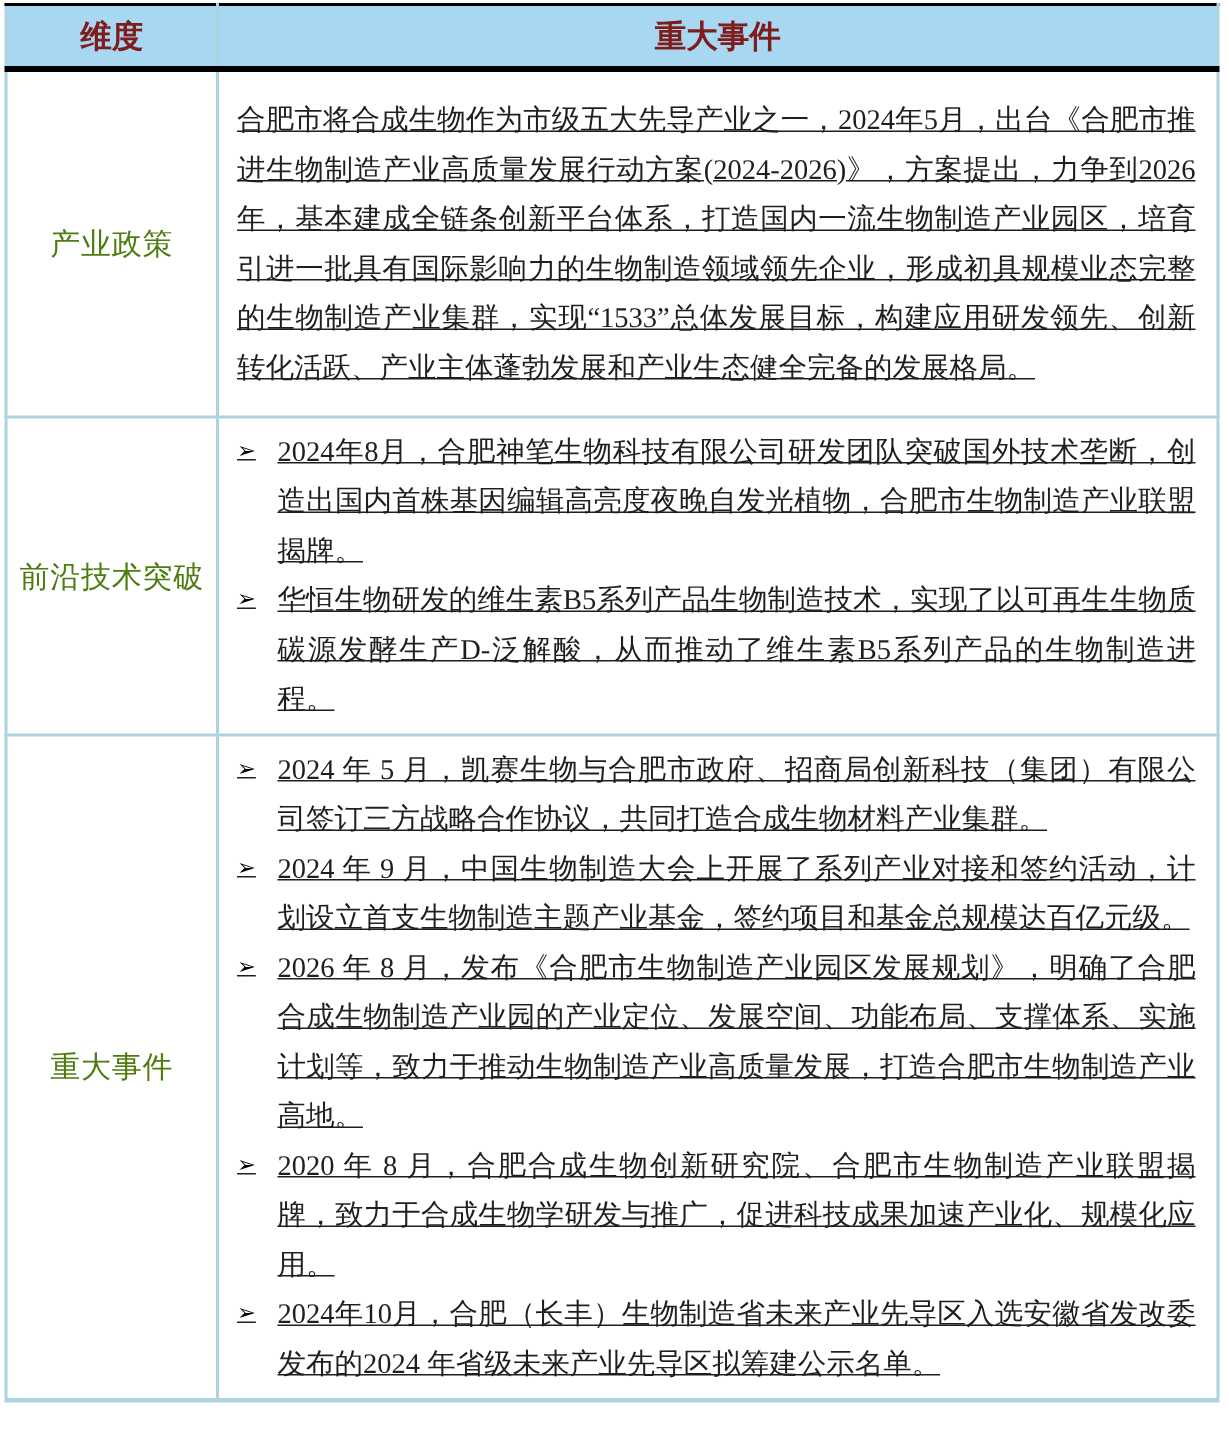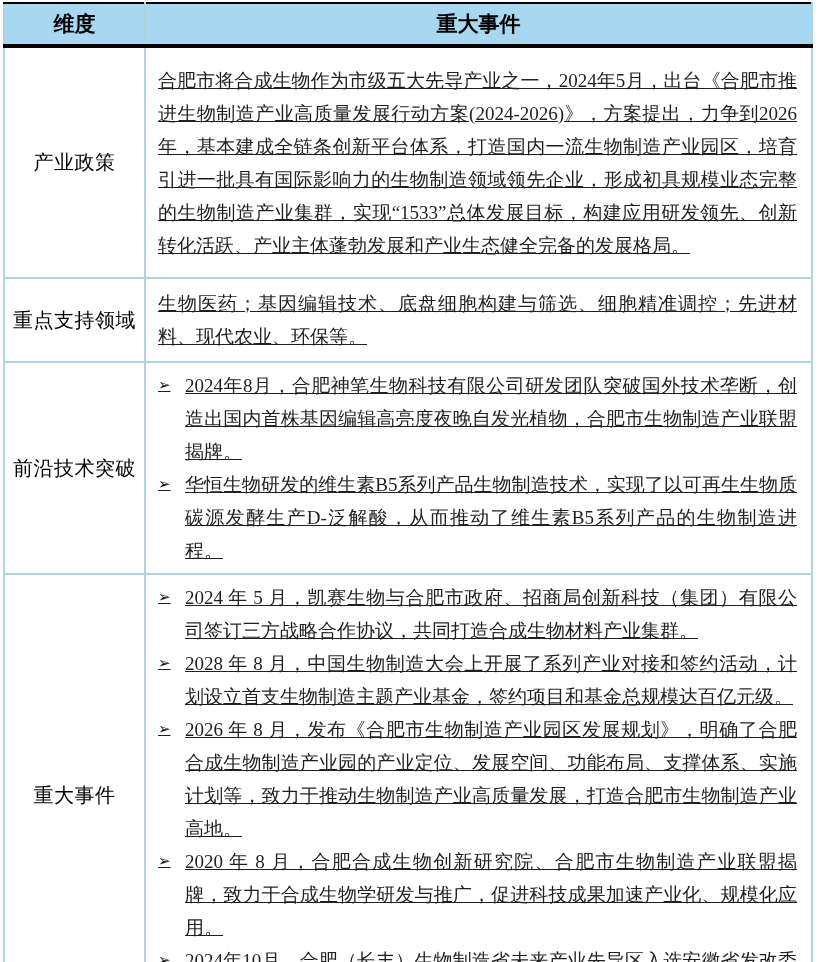--- a/index.html
+++ b/index.html
@@ -25,36 +25,36 @@
   thead th{
     background:var(--header-bg);
     border-top:2px solid var(--border-black);
     border-bottom:4px solid var(--border-black);
     border-left:2px solid var(--border-blue);
     border-right:2px solid var(--border-blue);
     height:40px;
     font-family:"Liberation Sans","DejaVu Sans",sans-serif;
     font-weight:bold;
     font-size:21px;
-    color:#000000;
+    color:#7f1d1d;
     text-align:center;
     vertical-align:middle;
     padding:0;
   }
   
   tbody td{
     border:2px solid var(--border-blue);
     vertical-align:middle;
     padding:0;
   }
   tbody tr:last-child td{border-bottom:3px solid var(--border-blue);}
   td.label-cell{
     text-align:center;
     font-size:20px;
-    color:#000000;
+    color:#4d7c0f;
     letter-spacing:0.5px;
   }
   td.content-cell{
     vertical-align:middle;
     padding:6px 14px 6px 12px;
     text-decoration:underline;
   }
   .para{
     font-size:19px;
     line-height:33px;
@@ -101,26 +101,20 @@
       </tr>
     </thead>
     <tbody id="table-body">
         <tr>
           <td class="label-cell">产业政策</td>
           <td class="content-cell">
             <div class="para">合肥市将合成生物作为市级五大先导产业之一，2024年5月，出台《合肥市推进生物制造产业高质量发展行动方案(2024-2026)》，方案提出，力争到2026年，基本建成全链条创新平台体系，打造国内一流生物制造产业园区，培育引进一批具有国际影响力的生物制造领域领先企业，形成初具规模业态完整的生物制造产业集群，实现“1533”总体发展目标，构建应用研发领先、创新转化活跃、产业主体蓬勃发展和产业生态健全完备的发展格局。</div>
           </td>
         </tr>
         <tr>
-          <td class="label-cell">重点支持领域</td>
-          <td class="content-cell">
-            <div class="para">生物医药；基因编辑技术、底盘细胞构建与筛选、细胞精准调控；先进材料、现代农业、环保等。</div>
-          </td>
-        </tr>
-        <tr>
           <td class="label-cell">前沿技术突破</td>
           <td class="content-cell">
             <div class="bullet-item">
               <span class="bullet-glyph">➢</span>
               <span class="bullet-text">2024年8月，合肥神笔生物科技有限公司研发团队突破国外技术垄断，创造出国内首株基因编辑高亮度夜晚自发光植物，合肥市生物制造产业联盟揭牌。</span>
             </div>
             <div class="bullet-item">
               <span class="bullet-glyph">➢</span>
               <span class="bullet-text">华恒生物研发的维生素B5系列产品生物制造技术，实现了以可再生生物质碳源发酵生产D-泛解酸，从而推动了维生素B5系列产品的生物制造进程。</span>
             </div>
@@ -128,21 +122,21 @@
         </tr>
         <tr>
           <td class="label-cell">重大事件</td>
           <td class="content-cell">
             <div class="bullet-item">
               <span class="bullet-glyph">➢</span>
               <span class="bullet-text">2024 年 5 月，凯赛生物与合肥市政府、招商局创新科技（集团）有限公司签订三方战略合作协议，共同打造合成生物材料产业集群。</span>
             </div>
             <div class="bullet-item">
               <span class="bullet-glyph">➢</span>
-              <span class="bullet-text">2028 年 8 月，中国生物制造大会上开展了系列产业对接和签约活动，计划设立首支生物制造主题产业基金，签约项目和基金总规模达百亿元级。</span>
+              <span class="bullet-text">2024 年 9 月，中国生物制造大会上开展了系列产业对接和签约活动，计划设立首支生物制造主题产业基金，签约项目和基金总规模达百亿元级。</span>
             </div>
             <div class="bullet-item">
               <span class="bullet-glyph">➢</span>
               <span class="bullet-text">2026 年 8 月，发布《合肥市生物制造产业园区发展规划》，明确了合肥合成生物制造产业园的产业定位、发展空间、功能布局、支撑体系、实施计划等，致力于推动生物制造产业高质量发展，打造合肥市生物制造产业高地。</span>
             </div>
             <div class="bullet-item">
               <span class="bullet-glyph">➢</span>
               <span class="bullet-text">2020 年 8 月，合肥合成生物创新研究院、合肥市生物制造产业联盟揭牌，致力于合成生物学研发与推广，促进科技成果加速产业化、规模化应用。</span>
             </div>
             <div class="bullet-item">

